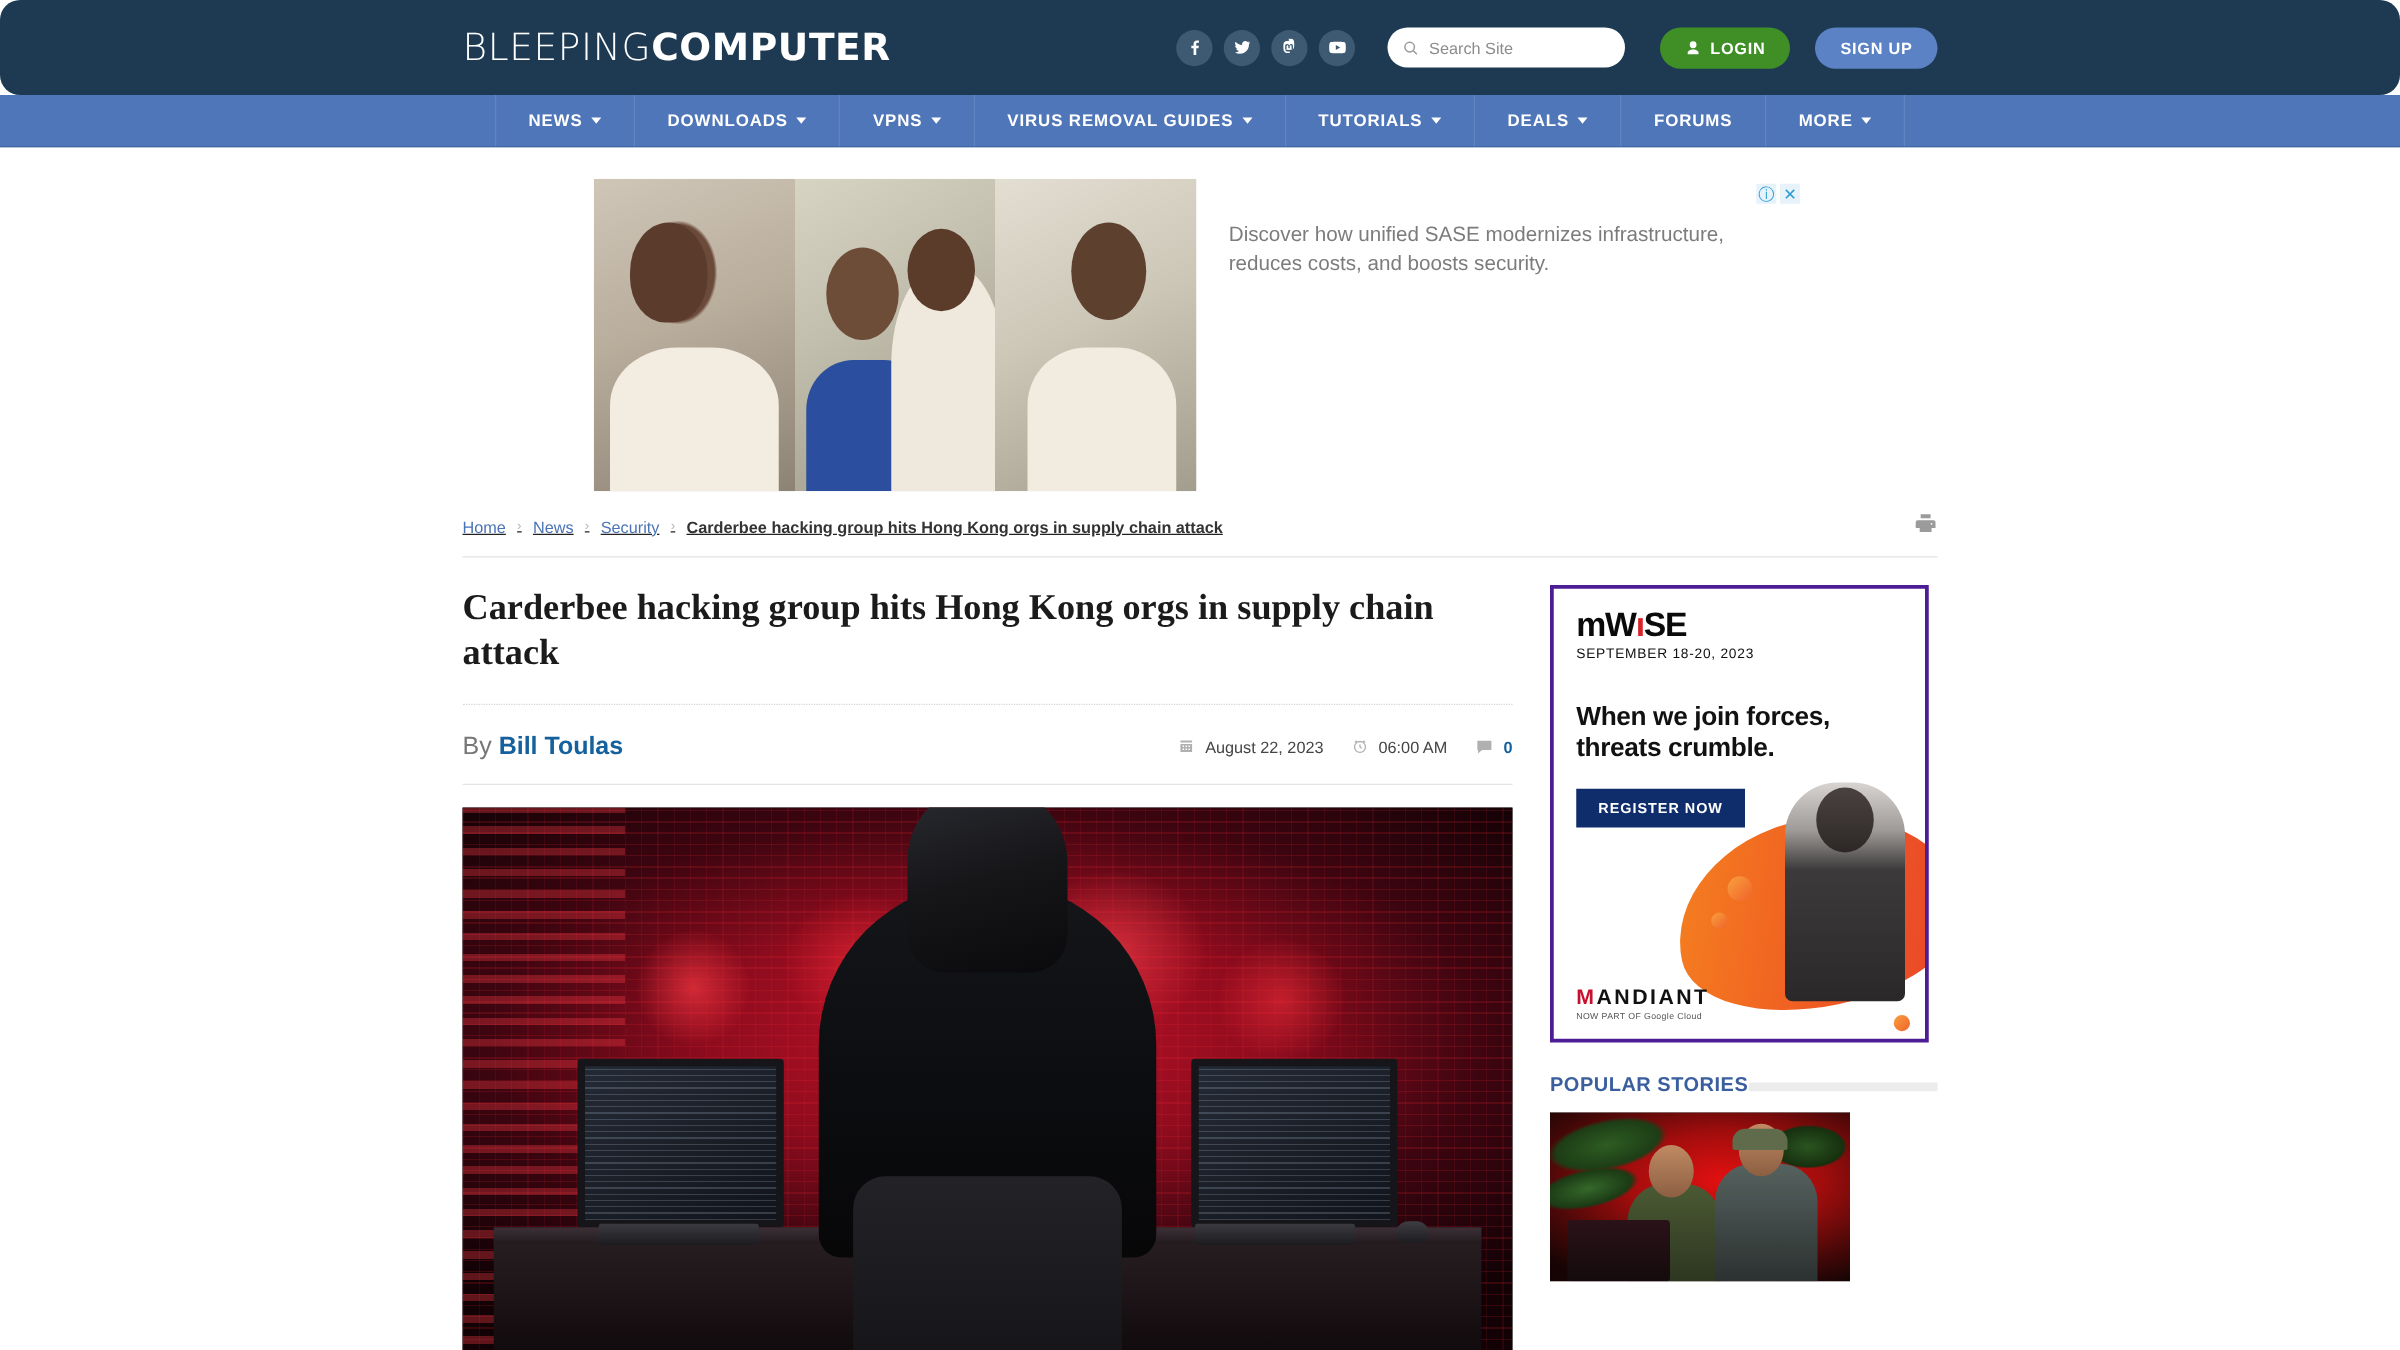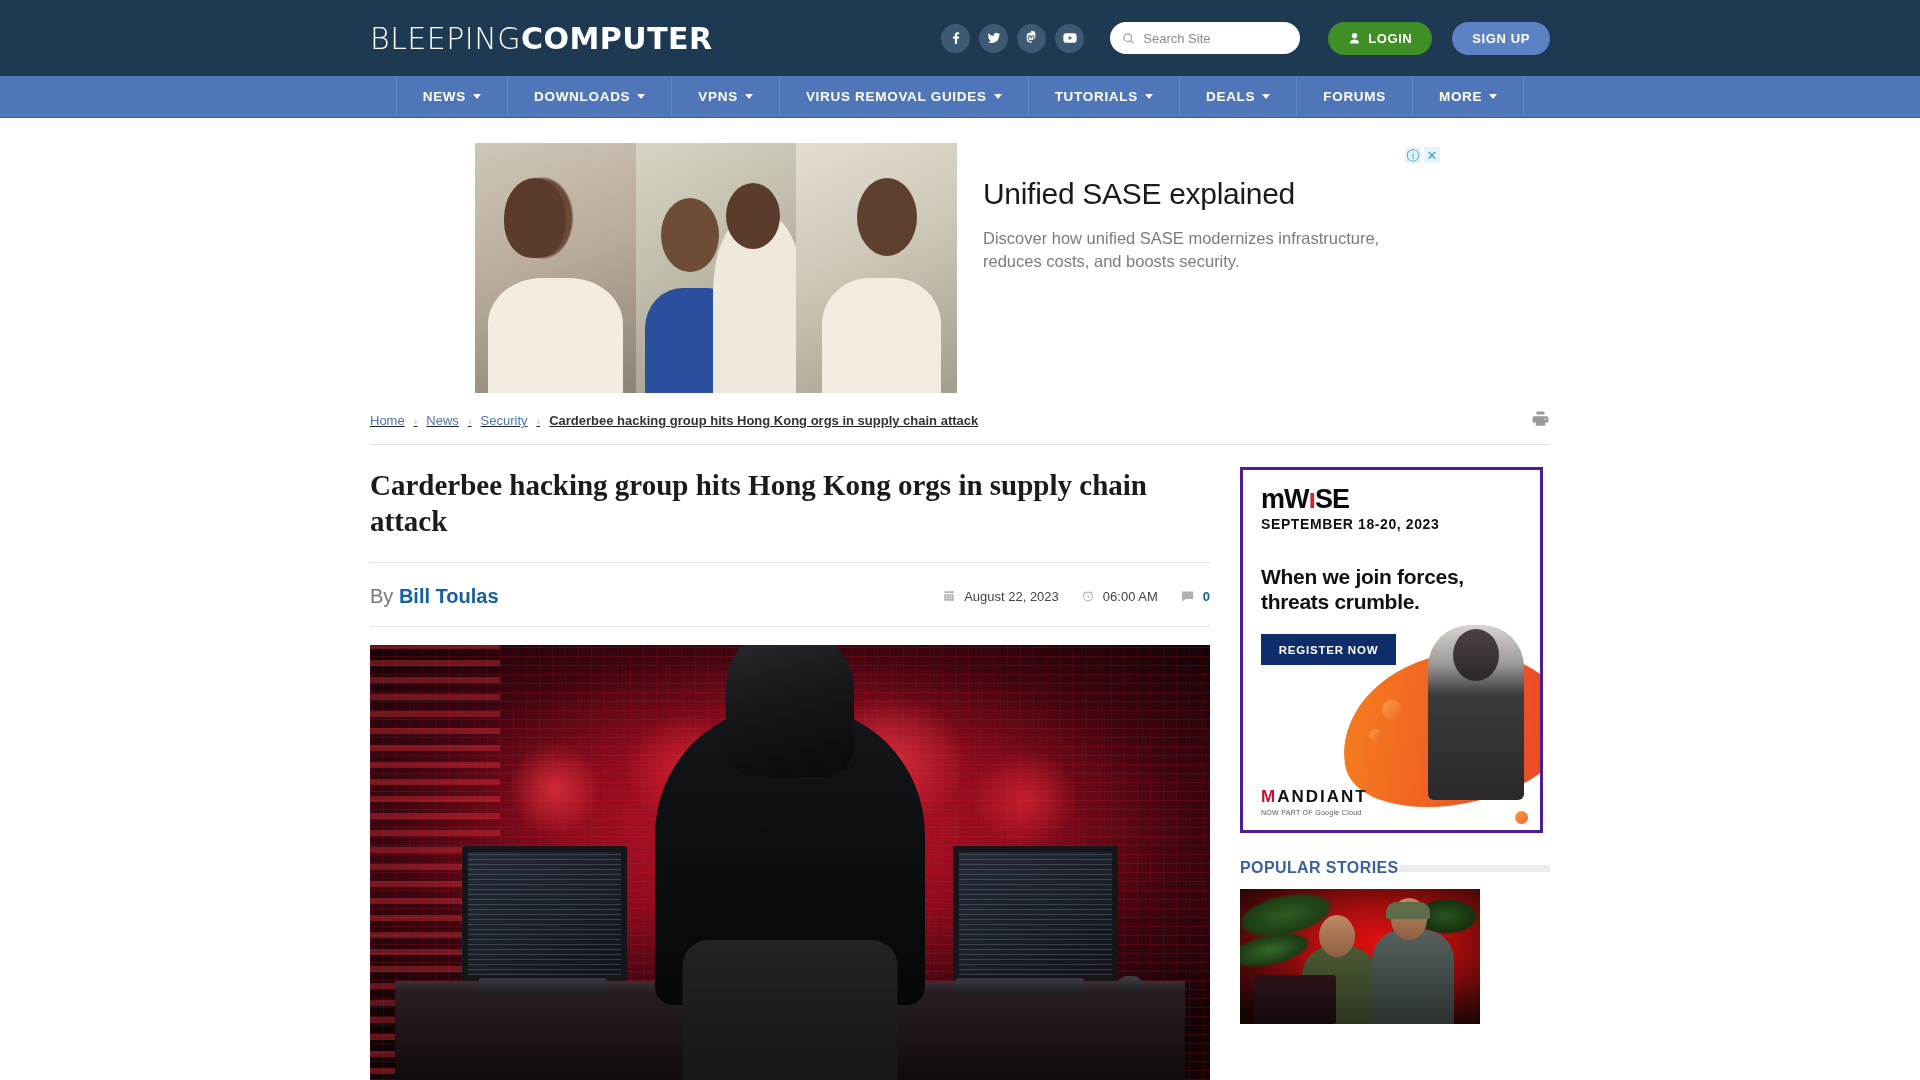--- a/index.html
+++ b/index.html
@@ -10,20 +10,21 @@
     color: #222;
   }
 
   
   .site-header {
     height: 76px;
     background: #1e3a52;
     display: flex;
     align-items: center;
     position: relative;
+    border-radius: 16px;
   }
   .header-inner {
     width: 1180px;
     margin: 0 auto;
     display: flex;
     align-items: center;
     justify-content: space-between;
   }
   .logo {
     color: #fff;
@@ -367,21 +368,21 @@
   }
   .mwise-logo {
     font-size: 27px; font-weight: 800; color: #0a0a0a;
     letter-spacing: -1px; line-height: 1;
     position: relative; display: inline-block;
   }
   .mwise-logo .slash {
     color: #d8232a;
   }
   .mwise-date {
-    font-size: 14px; font-weight: 700; color: #111;
+    font-size: 11px; font-weight: 400; color: #111;
     letter-spacing: 0.6px; margin-top: 3px;
   }
   .mwise-head {
     margin-top: 32px;
     font-size: 21px; font-weight: 800; color: #111;
     line-height: 1.2; letter-spacing: -0.3px;
     max-width: 215px;
   }
   .mwise-btn {
     margin-top: 20px;
@@ -577,21 +578,20 @@
         <div class="p2-fig"></div>
           <div class="p2-head"></div>
       </div>
       <div class="photo-pane p3"></div>
     </div>
     <div class="ad-text">
       <div class="ad-badges">
         <div class="ad-badge">ⓘ</div>
         <div class="ad-badge">✕</div>
       </div>
-      <div class="ad-headline">Unified SASE explained</div>
       <div class="ad-body">Discover how unified SASE modernizes infrastructure, reduces costs, and boosts security.</div>
     </div>
   </div>
 </div>
 
 <div class="page-wrap">
   <div class="breadcrumb-bar">
     <div class="breadcrumb" id="breadcrumb">
         <span class="bc-link">Home</span>
         <span class="bc-sep">›</span>

